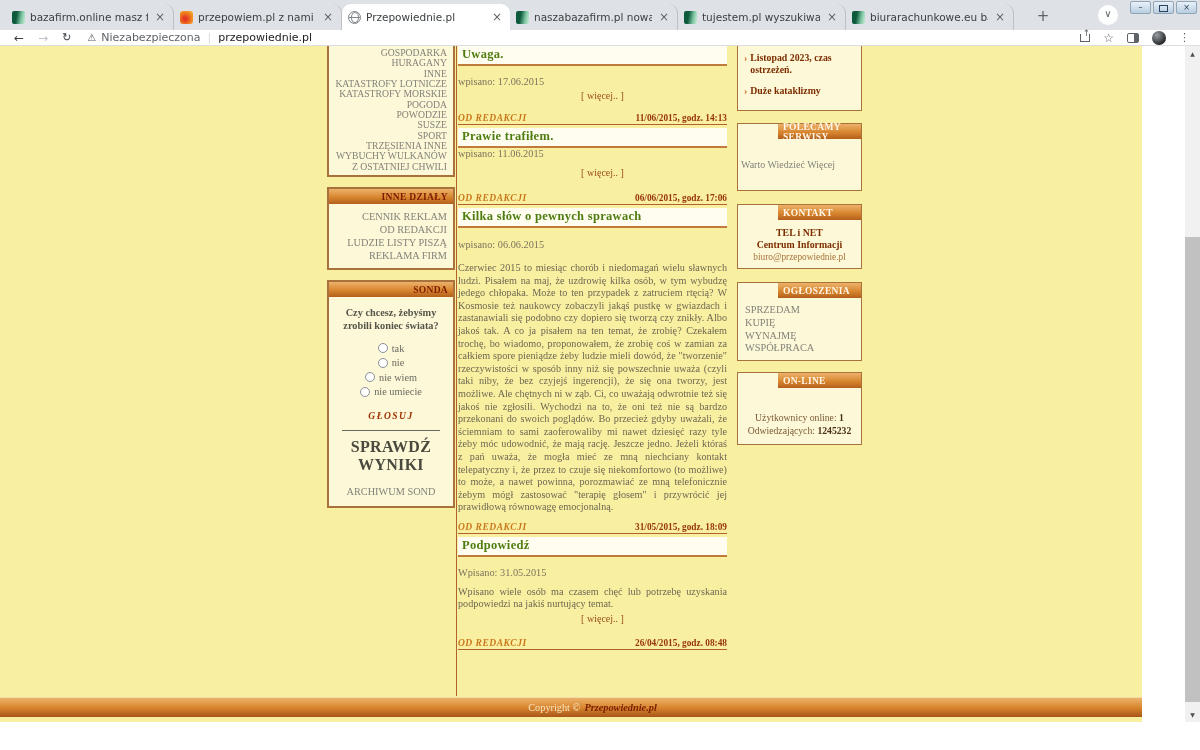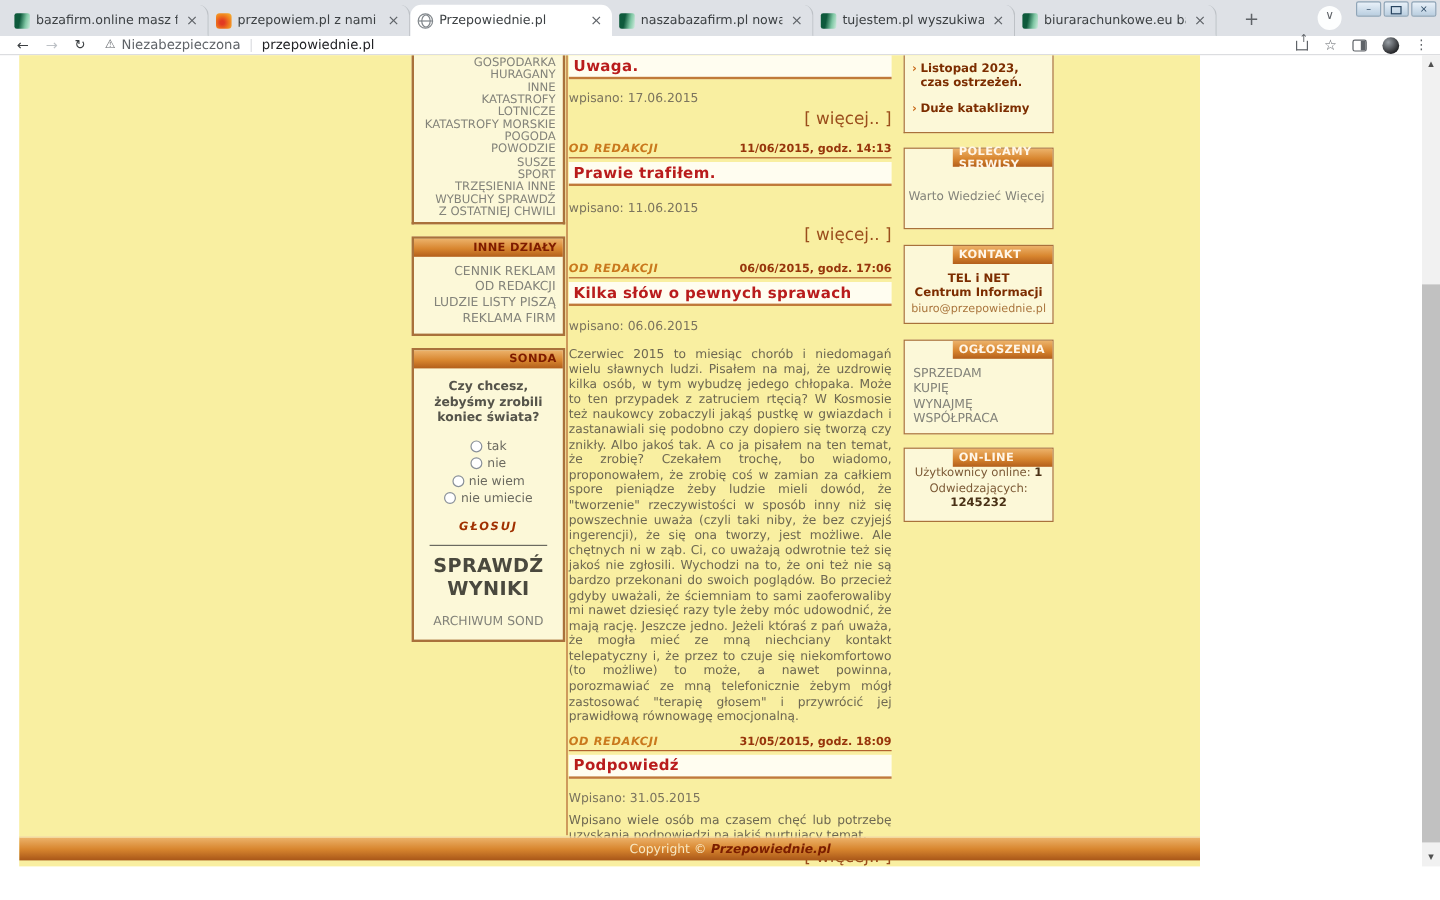--- a/index.html
+++ b/index.html
@@ -43,21 +43,21 @@
   .tb-right { margin-left:auto; display:flex; align-items:center; gap:13px; padding-right:10px; }
   .share-ic { width:10px; height:8px; border:1px solid #5F6368; border-top:none; position:relative; }
   .share-ic::before { content:"↑"; position:absolute; left:1.5px; top:-6px; font-size:9px; color:#5F6368; }
   .star-ic { font-size:12px; color:#5F6368; }
   .panel-ic { width:12px; height:10px; border:1px solid #5F6368; border-radius:2px; position:relative; }
   .panel-ic::before { content:""; position:absolute; right:0; top:0; bottom:0; width:4px; background:#5F6368; }
   .avatar { width:14px; height:14px; border-radius:50%; background:radial-gradient(circle at 35% 30%,#9aa0a6,#202124 75%); }
   .dots-ic { font-size:11px; color:#5F6368; }
 
   
-  .viewport { position:absolute; top:46px; left:16px; width:984px; height:676px; background:#F9EFA1; overflow:hidden; }
+  .viewport { position:absolute; top:46px; left:0; width:1142px; height:676px; background:#F9EFA1; overflow:hidden;font-family:Liberation Serif, serif; }
 
   .sb-box { background:#FCF8D8; border:2px solid #A9713B; }
   .sb-head { height:15px; background:linear-gradient(#ECB26A,#D8862F 55%,#B35F1B); display:flex;
              align-items:center; padding:0 5px; font-size:9.5px; font-weight:bold; }
   .sb-head.left-style { justify-content:flex-end; color:#7E1B00; letter-spacing:.3px; }
   .sb-head.right-style { color:#FFF6E8; letter-spacing:.3px;margin-left:40px; }
 
   .col-left { position:absolute; left:327px; top:0; width:128px; }
   .cats { border-top:none; padding:2px 6px 3px; text-align:right; }
   .cat { font-size:9.7px; line-height:10.35px; color:#83837A; }
@@ -76,43 +76,43 @@
   .results { margin-top:7px; font-size:16px; font-weight:bold; color:#4A493E; letter-spacing:.3px; }
   .archive { margin-top:12px; font-size:10.3px; color:#83837A; }
 
   .col-main { position:absolute; left:456px; top:0; width:271px; height:650px; border-left:1px solid #B2622F;
               padding:0 0 0 1px; }
   .lab-row { display:flex; justify-content:space-between; align-items:flex-end;
              border-bottom:1px solid #B2622F; padding-bottom:1px; }
   .lab { font-size:9.5px; font-weight:bold; font-style:italic; color:#C9791D; letter-spacing:.5px; }
   .dt { font-size:9.3px; font-weight:bold; color:#97350B; }
   .title-bar { margin-top:3px; background:#FFFDF0; border-bottom:2px solid #C07A3A; padding:1px 4px 2px;
-               font-size:12.5px; font-weight:bold; color:#b91c1c; letter-spacing:.3px; }
+               font-size:12.5px; font-weight:bold; color:#4d7c0f; letter-spacing:.3px; }
   .posted { margin-top:10px; font-size:10.3px; color:#7B745E; }
-  .more { margin-top:3px; text-align:right; font-size:14px; color:#9A4D1C;margin-left:20px; }
+  .more { margin-top:3px; text-align:center; font-size:10px; color:#9A4D1C;margin-left:20px; }
   .excerpt { margin-top:12px; font-size:10.2px; line-height:12.6px; text-align:justify; color:#6E6852; }
   .mt8{margin-top:8px;} .mt12{margin-top:12px;} .mt14{margin-top:14px;} .mt15{margin-top:15px;}
 
   .col-right { position:absolute; left:737px; top:0; width:125px; }
   .col-right .sb-box { border-width:1px; }
   .news { border-top:none; padding:6px 6px 4px; }
   .news-link { display:flex; gap:3px; font-size:9.8px; font-weight:bold; color:#7C2D00; line-height:12px;
                margin-bottom:9px; }
   .news-link .arr { color:#C96A1A; flex:none; }
   .polecamy { margin-top:12px; }
   .polecamy-body { padding:20px 3px; font-size:10px; color:#83837A; white-space:nowrap; }
   .oglo { margin-top:13px; }
   .oglo-items { padding:6px 7px 5px; }
   .oglo-item { font-size:10.3px; line-height:12.8px; color:#83837A; }
   .kontakt { margin-top:13px; }
   .kontakt-body { padding:7px 2px 6px; text-align:center; }
   .k-line { font-size:9.8px; font-weight:bold; color:#7C2D00; line-height:12px; }
   .k-mail { font-size:9.3px; color:#A9743C; margin-top:1px; }
   .online { margin-top:11px; }
-  .online-body { padding:0 2px 7px; text-align:center; font-size:9.7px; color:#7C5A36; line-height:12.5px; }
+  .online-body { padding:24px 2px 7px; text-align:center; font-size:9.7px; color:#7C5A36; line-height:12.5px; }
   .online-body b { color:#4A3217; }
 
   .footer { position:absolute; left:0; top:651px; width:1185px; height:20px;
             background:linear-gradient(#ECB26A,#D8862F 50%,#A85618); border-top:1px solid #F2D9A8;
             display:flex; align-items:center; justify-content:center; font-size:10.3px; }
   .c1 { color:#F7E7C2; margin-right:4px; }
   .c2 { color:#7A1D00; font-weight:bold; font-style:italic; }
 
   
   .scrollbar { position:absolute; right:0; top:46px; width:15px; height:676px; background:#F1F1F1; }
@@ -199,21 +199,21 @@
           <div class="cat">GOSPODARKA</div>
           <div class="cat">HURAGANY</div>
           <div class="cat">INNE</div>
           <div class="cat">KATASTROFY LOTNICZE</div>
           <div class="cat">KATASTROFY MORSKIE</div>
           <div class="cat">POGODA</div>
           <div class="cat">POWODZIE</div>
           <div class="cat">SUSZE</div>
           <div class="cat">SPORT</div>
           <div class="cat">TRZĘSIENIA INNE</div>
-          <div class="cat">WYBUCHY SPRAWDŹ</div>
+          <div class="cat">WYBUCHY WULKANÓW</div>
           <div class="cat">Z OSTATNIEJ CHWILI</div>
         </div>
 
       <div class="sb-box inne">
         <div class="sb-head left-style">INNE DZIAŁY</div>
         <div class="inne-items">
             <div class="inne-item">CENNIK REKLAM</div>
             <div class="inne-item">OD REDAKCJI</div>
             <div class="inne-item">LUDZIE LISTY PISZĄ</div>
             <div class="inne-item">REKLAMA FIRM</div>
@@ -257,21 +257,21 @@
         <div class="posted">wpisano: 17.06.2015</div>
         <div class="more">[ więcej.. ]</div>
       </div>
 
       <div class="mt12">
         <div class="lab-row">
           <span class="lab">OD REDAKCJI</span>
           <span class="dt">11/06/2015, godz. 14:13</span>
         </div>
         <div class="title-bar">Prawie trafiłem.</div>
-        <div class="posted" style="margin-top:13px">wpisano: 11.06.2015</div>
+        <div class="posted" style="margin-top:0">wpisano: 11.06.2015</div>
         <div class="more" style="margin-top:8px">[ więcej.. ]</div>
       </div>
 
       <div class="mt15">
         <div class="lab-row">
           <span class="lab">OD REDAKCJI</span>
           <span class="dt">06/06/2015, godz. 17:06</span>
         </div>
         <div class="title-bar">Kilka słów o pewnych sprawach</div>
         <div class="posted" style="margin-top:11px">wpisano: 06.06.2015</div>

